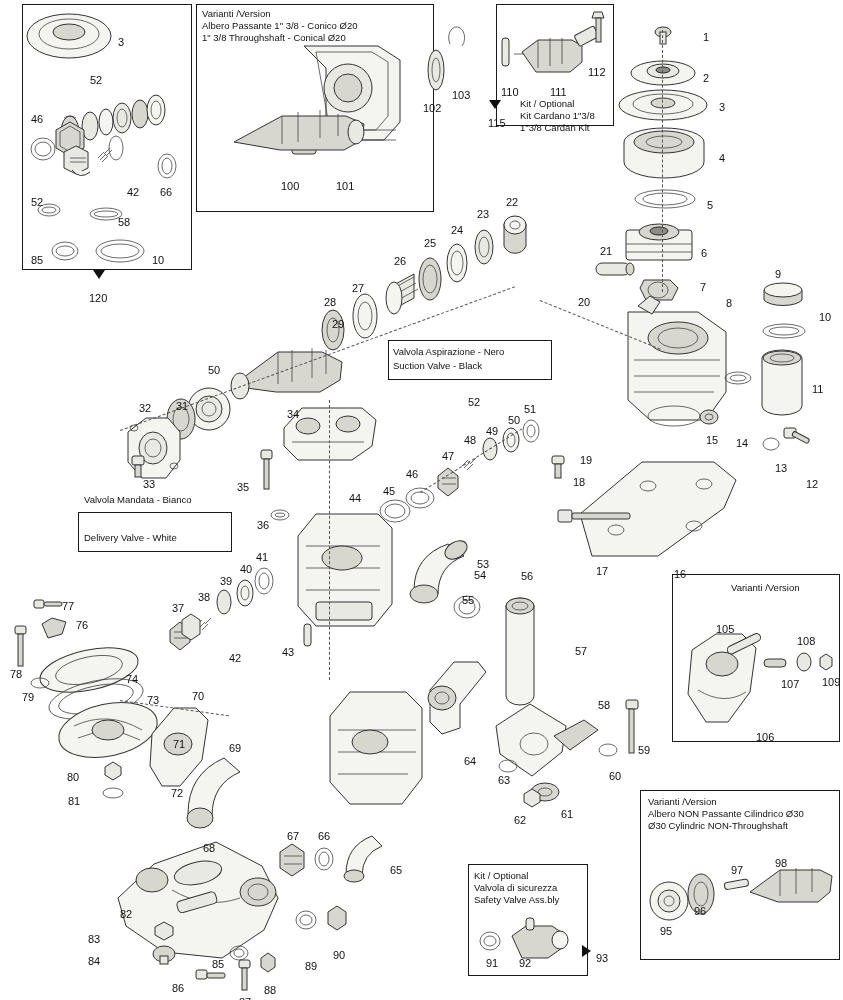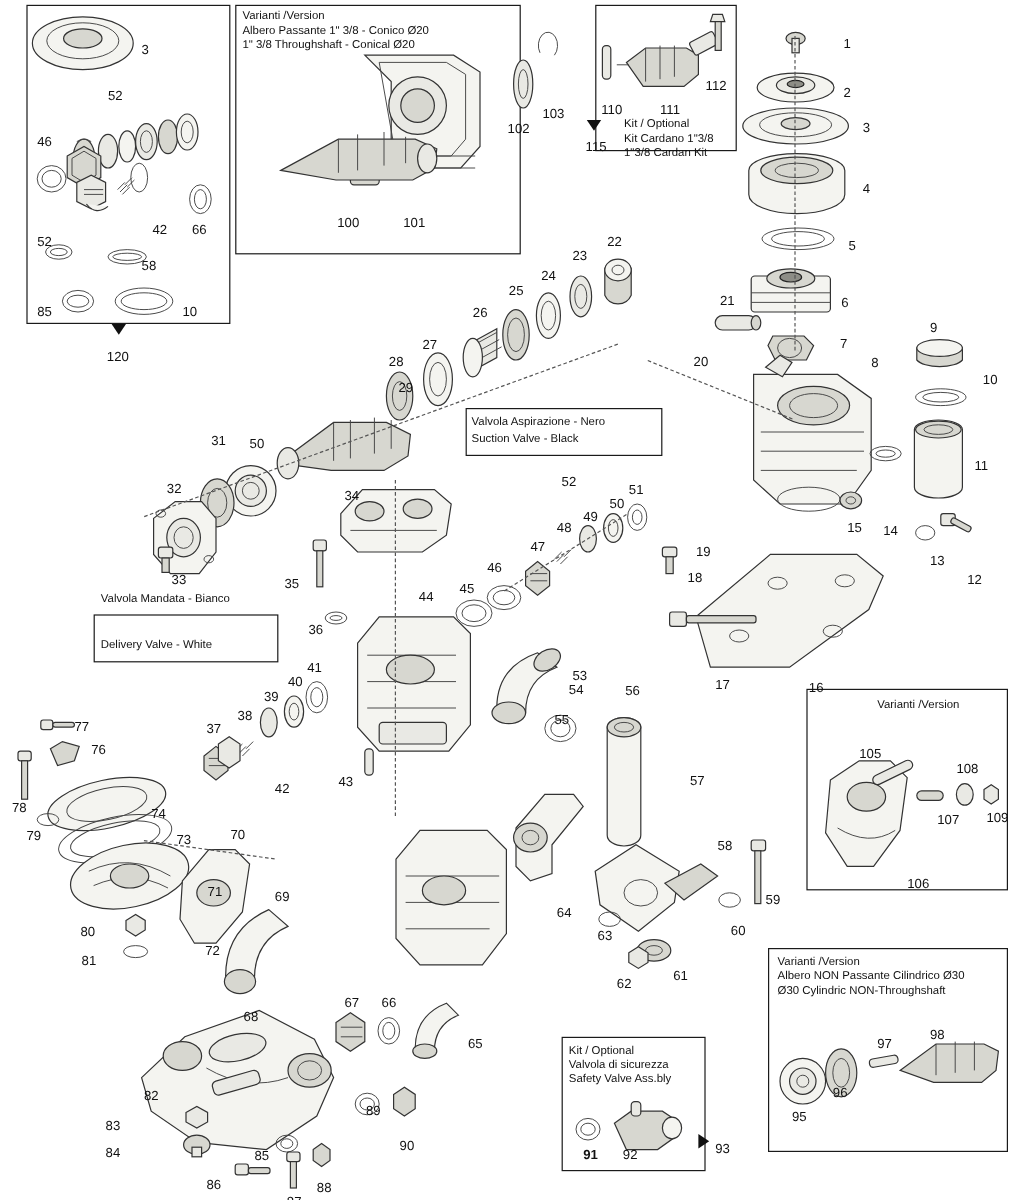--- a/index.html
+++ b/index.html
@@ -869,21 +869,21 @@
       <div class="callout" style="left: 674px; top: 568px;">16</div>
       <div class="callout" style="left: 506px; top: 196px;">22</div>
       <div class="callout" style="left: 477px; top: 208px;">23</div>
       <div class="callout" style="left: 451px; top: 224px;">24</div>
       <div class="callout" style="left: 424px; top: 237px;">25</div>
       <div class="callout" style="left: 394px; top: 255px;">26</div>
       <div class="callout" style="left: 352px; top: 282px;">27</div>
       <div class="callout" style="left: 324px; top: 296px;">28</div>
       <div class="callout" style="left: 288px; top: 318px; margin-left: 44px;">29</div>
       <div class="callout" style="left: 208px; top: 364px;">50</div>
-      <div class="callout" style="left: 176px; top: 362px; text-align: center;">31</div>
+      <div class="callout" style="left: 176px; top: 400px; text-align: center;">31</div>
       <div class="callout" style="left: 139px; top: 402px;">32</div>
       <div class="callout" style="left: 143px; top: 478px;">33</div>
       <div class="callout" style="left: 287px; top: 408px;">34</div>
       <div class="callout" style="left: 237px; top: 481px;">35</div>
       <div class="callout" style="left: 257px; top: 519px;">36</div>
       <div class="callout" style="left: 349px; top: 492px;">44</div>
       <div class="callout" style="left: 383px; top: 485px;">45</div>
       <div class="callout" style="left: 406px; top: 468px;">46</div>
       <div class="callout" style="left: 442px; top: 450px;">47</div>
       <div class="callout" style="left: 464px; top: 434px;">48</div>
@@ -926,23 +926,23 @@
       <div class="callout" style="left: 22px; top: 691px; text-align: center;">79</div>
       <div class="callout" style="left: 67px; top: 771px;">80</div>
       <div class="callout" style="left: 68px; top: 795px;">81</div>
       <div class="callout" style="left: 120px; top: 908px;">82</div>
       <div class="callout" style="left: 88px; top: 933px;">83</div>
       <div class="callout" style="left: 88px; top: 955px;">84</div>
       <div class="callout" style="left: 212px; top: 958px;">85</div>
       <div class="callout" style="left: 172px; top: 982px;">86</div>
       <div class="callout" style="left: 239px; top: 996px;">87</div>
       <div class="callout" style="left: 264px; top: 984px;">88</div>
-      <div class="callout" style="left: 305px; top: 920px; text-align: center;">89</div>
+      <div class="callout" style="left: 305px; top: 960px; text-align: center;">89</div>
       <div class="callout" style="left: 333px; top: 949px;">90</div>
-      <div class="callout" style="left: 486px; top: 957px; font-weight: bold;">91</div>
+      <div class="callout" style="left: 486px; top: 957px;">91</div>
       <div class="callout" style="left: 519px; top: 957px;">92</div>
       <div class="callout" style="left: 596px; top: 952px;">93</div>
       <div class="callout" style="left: 660px; top: 925px;">95</div>
       <div class="callout" style="left: 694px; top: 905px;">96</div>
       <div class="callout" style="left: 731px; top: 864px;">97</div>
       <div class="callout" style="left: 775px; top: 857px;">98</div>
       <div class="callout" style="left: 716px; top: 623px;">105</div>
       <div class="callout" style="left: 756px; top: 731px;">106</div>
       <div class="callout" style="left: 781px; top: 678px;">107</div>
       <div class="callout" style="left: 797px; top: 635px;">108</div>

